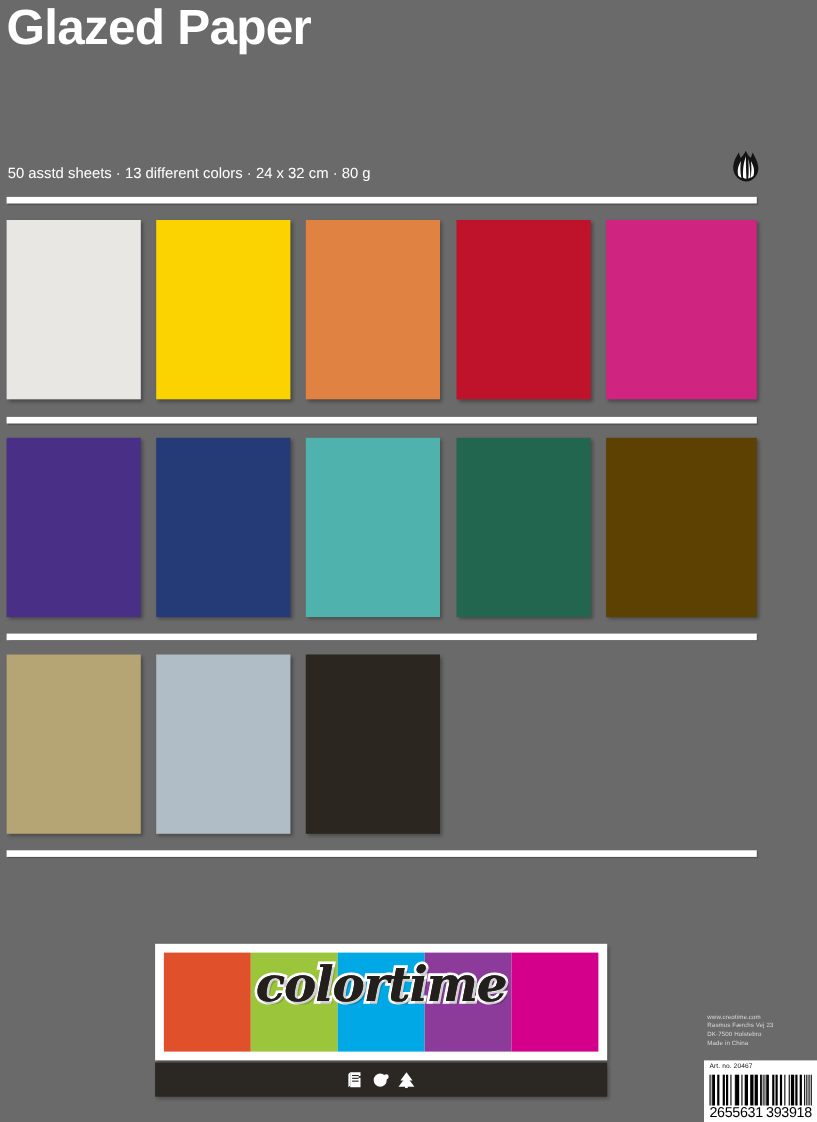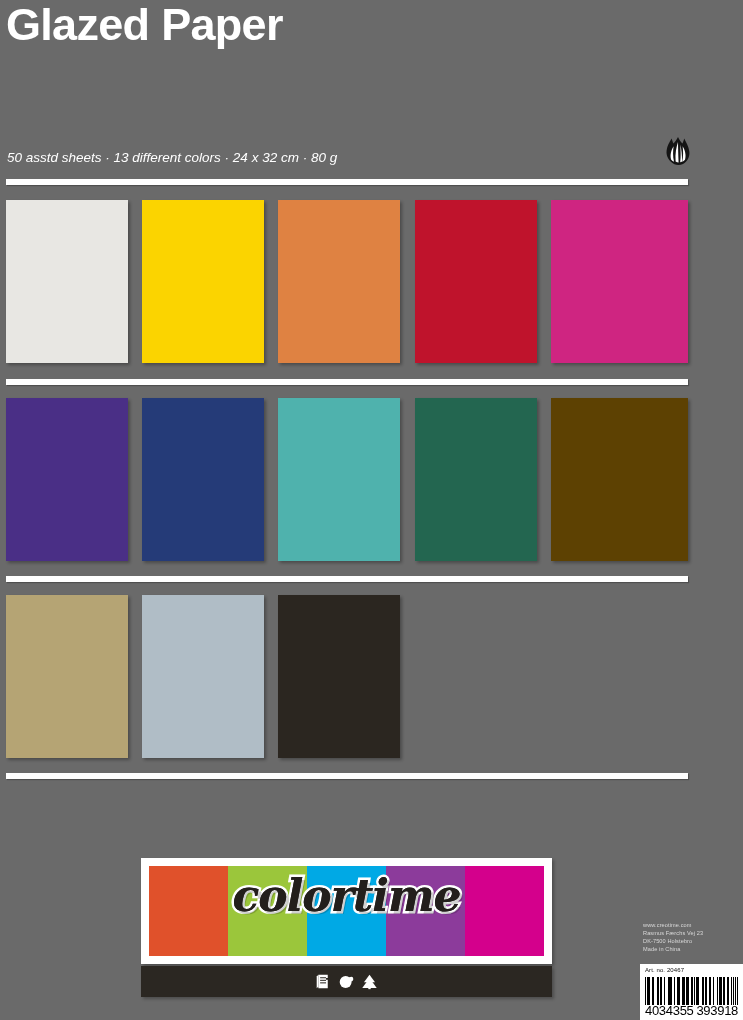--- a/index.html
+++ b/index.html
@@ -49,21 +49,20 @@
     letter-spacing: -0.1px;
   }
   .specs {
     position: absolute;
     left: 7px;
     top: 150px;
     font-size: 13.5px;
     color: #ffffff;
     letter-spacing: 0px;
     white-space: nowrap;
-    font-style: italic;
   }
   .brand-mark {
     position: absolute;
     left: 664px;
     top: 136px;
     width: 28px;
     height: 30px;
   }
 
   
@@ -368,18 +367,18 @@
         <div class="bar" style="width: 1.81818%; background: transparent;"></div>
         <div class="bar" style="width: 0.909091%;"></div>
         <div class="bar" style="width: 0.909091%; background: transparent;"></div>
         <div class="bar" style="width: 0.909091%;"></div>
         <div class="bar" style="width: 1.81818%; background: transparent;"></div>
         <div class="bar" style="width: 0.909091%;"></div>
         <div class="bar" style="width: 0.909091%; background: transparent;"></div>
         <div class="bar" style="width: 0.909091%;"></div>
       </div>
     <div class="barcode-digits">
-      <span>4034355</span>
+      <span>2655631</span>
       <span>393918</span>
     </div>
   </div>
 
 </div>
 
 </body></html>

